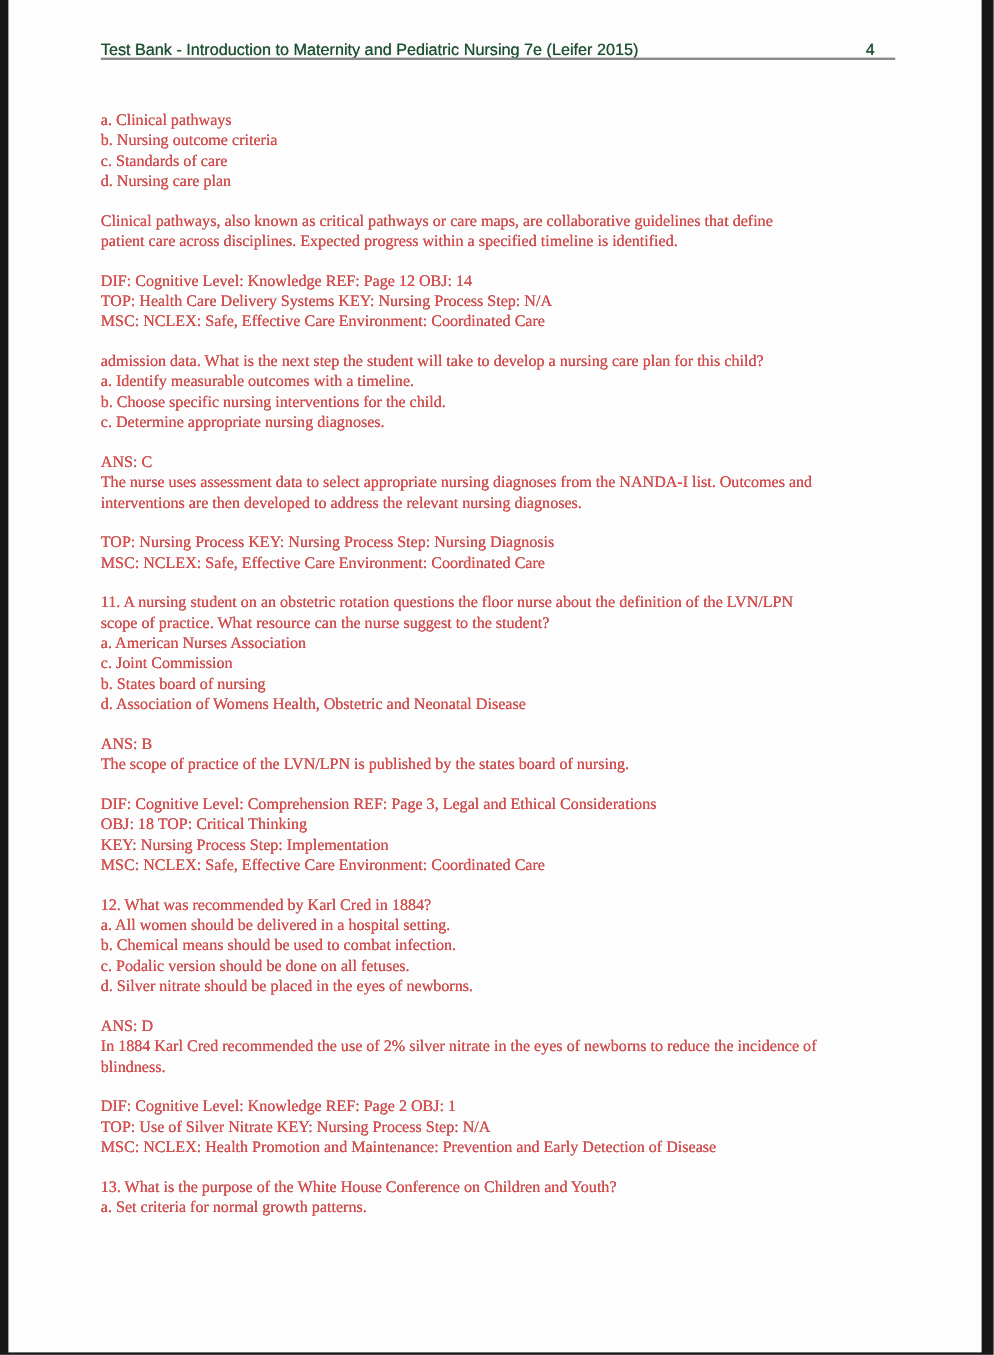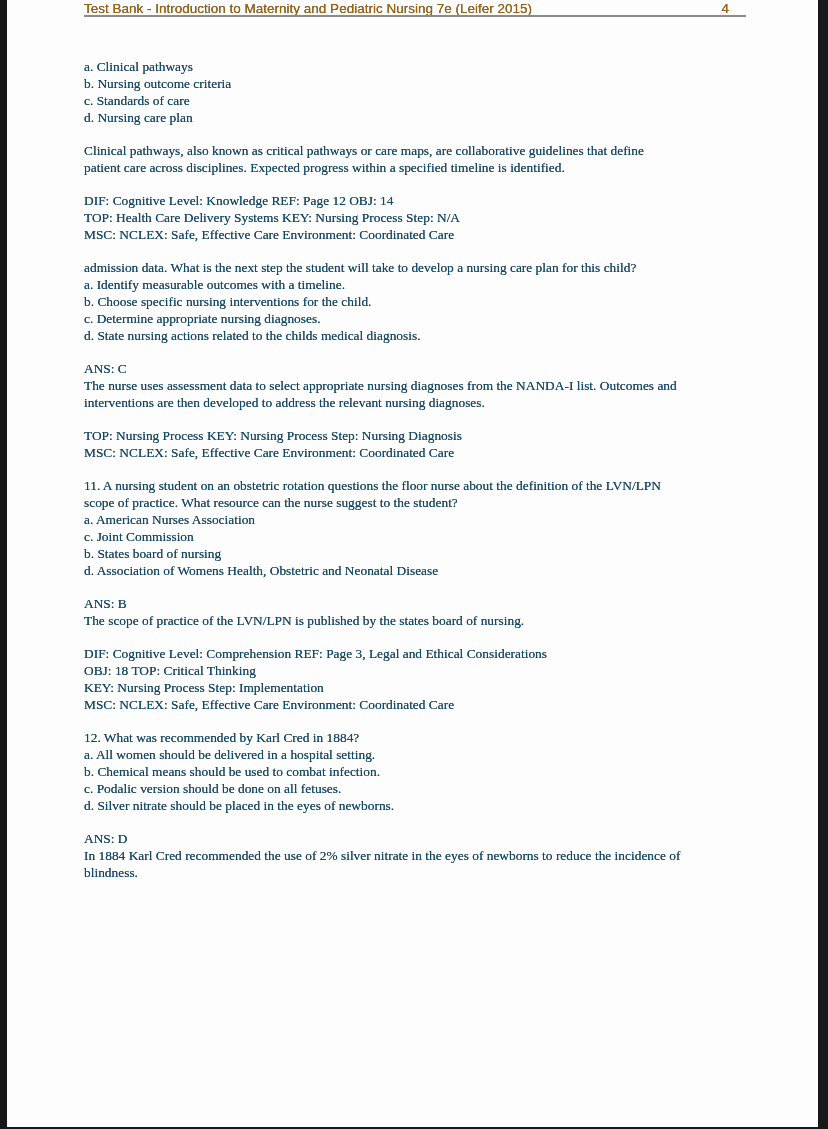--- a/index.html
+++ b/index.html
@@ -26,38 +26,39 @@
   }
   .header {
     display: flex;
     justify-content: space-between;
     align-items: flex-end;
     height: 15px;
     border-bottom: 2px solid #8b8b8b;
     overflow: hidden;
     font-family: "Liberation Sans", sans-serif;
     font-size: 13.5px;
-    color: #a16207;
+    color: #14532d;
     text-shadow: 0 0 0.6px rgba(25,25,25,0.75);
+    margin-top: 33px;
   }
   .header .title {
     white-space: pre;
     position: relative;
     top: 1px;
   }
   .header .pagenum {
     padding-right: 17px;
     position: relative;
     top: 1px;
   }
   .content {
     margin-top: 41px;
     font-family: "Liberation Serif", serif;
     font-size: 13.4px;
-    color: #0c4a6e;
+    color: #ef4444;
     text-shadow: 0 0 0.55px rgba(25,25,25,0.7);
   }
   .block {
     margin-bottom: 16px;
   }
   .line {
     height: 17px;
     line-height: 17px;
     white-space: pre;
   }
@@ -85,21 +86,20 @@
         <div class="block">
           <div class="line">DIF: Cognitive Level: Knowledge REF: Page 12 OBJ: 14</div>
           <div class="line">TOP: Health Care Delivery Systems KEY: Nursing Process Step: N/A</div>
           <div class="line">MSC: NCLEX: Safe, Effective Care Environment: Coordinated Care</div>
         </div>
         <div class="block">
           <div class="line">admission data. What is the next step the student will take to develop a nursing care plan for this child?</div>
           <div class="line">a. Identify measurable outcomes with a timeline.</div>
           <div class="line">b. Choose specific nursing interventions for the child.</div>
           <div class="line">c. Determine appropriate nursing diagnoses.</div>
-          <div class="line">d. State nursing actions related to the childs medical diagnosis.</div>
         </div>
         <div class="block">
           <div class="line">ANS: C</div>
           <div class="line">The nurse uses assessment data to select appropriate nursing diagnoses from the NANDA-I list. Outcomes and</div>
           <div class="line">interventions are then developed to address the relevant nursing diagnoses.</div>
         </div>
         <div class="block">
           <div class="line">TOP: Nursing Process KEY: Nursing Process Step: Nursing Diagnosis</div>
           <div class="line">MSC: NCLEX: Safe, Effective Care Environment: Coordinated Care</div>
         </div>
@@ -126,15 +126,24 @@
           <div class="line">a. All women should be delivered in a hospital setting.</div>
           <div class="line">b. Chemical means should be used to combat infection.</div>
           <div class="line">c. Podalic version should be done on all fetuses.</div>
           <div class="line">d. Silver nitrate should be placed in the eyes of newborns.</div>
         </div>
         <div class="block">
           <div class="line">ANS: D</div>
           <div class="line">In 1884 Karl Cred recommended the use of 2% silver nitrate in the eyes of newborns to reduce the incidence of</div>
           <div class="line">blindness.</div>
         </div>
+        <div class="block">
+          <div class="line">DIF: Cognitive Level: Knowledge REF: Page 2 OBJ: 1</div>
+          <div class="line">TOP: Use of Silver Nitrate KEY: Nursing Process Step: N/A</div>
+          <div class="line">MSC: NCLEX: Health Promotion and Maintenance: Prevention and Early Detection of Disease</div>
+        </div>
+        <div class="block">
+          <div class="line">13. What is the purpose of the White House Conference on Children and Youth?</div>
+          <div class="line">a. Set criteria for normal growth patterns.</div>
+        </div>
       </div>
   </div>
 </div>
 
 </body></html>

